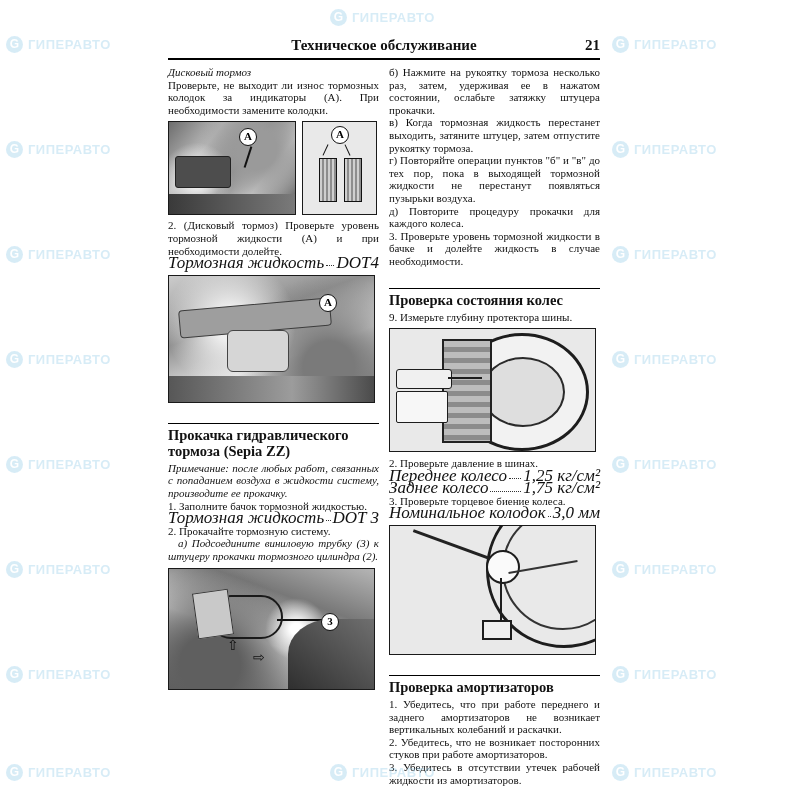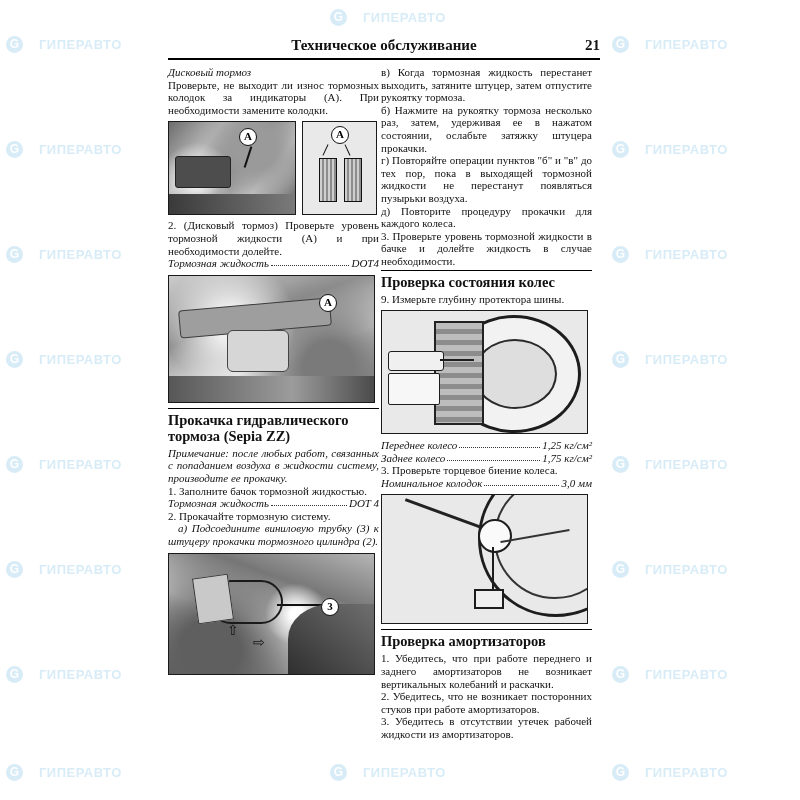--- a/index.html
+++ b/index.html
@@ -21,21 +21,21 @@
   .wm-layer {
     position: absolute;
     inset: 0;
     pointer-events: none;
     z-index: 50;
   }
   .wm {
     position: absolute;
     display: flex;
     align-items: center;
-    gap: 16px;
+    gap: 5px;
     opacity: 0.35;
     white-space: nowrap;
   }
   .wm .wm-logo {
     width: 17px;
     height: 17px;
     border-radius: 50%;
     background: #8ec9e8;
     position: relative;
     flex: none;
@@ -88,49 +88,49 @@
     right: 0;
     top: 0;
     font-family: "Liberation Serif", serif;
     font-weight: bold;
     font-size: 15px;
     line-height: 18px;
   }
 
   .cols {
     display: flex;
-    gap: 2px;
+    gap: 10px;
   }
   .col {
     width: 211px;
   }
 
   p, .ln {
     margin: 0;
     font-size: 11px;
     line-height: 12.6px;
     text-align: justify;
   }
   .it { font-style: italic; }
   .sec-title {
     font-family: "Liberation Serif", serif;
     font-weight: bold;
     font-size: 14.5px;
     line-height: 16px;
     border-top: 1.5px solid #000;
     padding-top: 3px;
-    margin-top: 2px;
+    margin-top: 20px;
     margin-bottom: 3px;
   }
   .sp2 { height: 4px; }
 
   .dotline {
     display: flex;
     align-items: center;
-    font-size: 11px;
+    font-size: 17px;
     line-height: 12.6px;
     font-style: italic;
   }
   .dotline .dots {
     flex: 1;
     border-bottom: 1px dotted #333;
     margin: 0 2px 3px 2px;
     height: 8px;
   }
 
@@ -401,59 +401,60 @@
         </div>
 
         <div class="sec-title">Прокачка гидравлического тормоза (Sepia ZZ)</div>
 
         <p class="ln it">Примечание: после любых работ, связанных с попаданием воздуха в жидкости систему, производите ее прокачку.</p>
         <p class="ln">1. Заполните бачок тормозной жидкостью.</p>
 
         <div class="dotline">
           <span>Тормозная жидкость</span>
           <span class="dots"></span>
-          <span>DOT 4</span>
+          <span>DOT 3</span>
         </div>
 
         <p class="ln">2. Прокачайте тормозную систему.</p>
         <p class="ln it" style="text-indent:10px;">а) Подсоедините виниловую трубку (3) к штуцеру прокачки тормозного цилиндра (2).</p>
 
         <div class="fig photo-c" style="width:205px; height:120px;">
           <div class="callout" style="left:152px; top:44px;">3</div>
           <div style="position:absolute; left:108px; top:50px; width:46px; height:2px; background:#111;"></div>
           <div class="hose" style="left:40px; top:26px; width:70px; height:40px;"></div>
           <div style="position:absolute; left:26px; top:22px; width:34px; height:44px; background:#c9c9c9; border:1px solid #333; transform:rotate(-8deg);"></div>
           <div class="arrow" style="left:58px; top:70px;">⇧</div>
           <div class="arrow" style="left:84px; top:82px;">⇨</div>
           <div style="position:absolute; right:0; bottom:0; width:86px; height:70px; border-radius:50% 0 0 0; background:linear-gradient(220deg,#6f6f6f,#2f2f2f);"></div>
         </div>
 
       </div>
 
       <div class="col">
 
+        <p class="ln">б) Нажмите на рукоятку тормоза несколько раз, затем, удерживая ее в нажатом состоянии, ослабьте затяжку штуцера прокачки.</p>
         <p class="ln">в) Когда тормозная жидкость перестанет выходить, затяните штуцер, затем отпустите рукоятку тормоза.</p>
-        <p class="ln">б) Нажмите на рукоятку тормоза несколько раз, затем, удерживая ее в нажатом состоянии, ослабьте затяжку штуцера прокачки.</p>
         <p class="ln">г) Повторяйте операции пунктов "б" и "в" до тех пор, пока в выходящей тормозной жидкости не перестанут появляться пузырьки воздуха.</p>
         <p class="ln">д) Повторите процедуру прокачки для каждого колеса.</p>
         <p class="ln">3. Проверьте уровень тормозной жидкости в бачке и долейте жидкость в случае необходимости.</p>
 
         <div class="sec-title">Проверка состояния колес</div>
 
         <p class="ln">9. Измерьте глубину протектора шины.</p>
 
         <div class="fig line-art" style="width:205px; height:122px;">
           <div class="tyre-outer"></div>
           <div class="tyre-inner"></div>
           <div class="tread"></div>
           <div class="gauge-body"></div>
           <div style="position:absolute; left:58px; top:48px; width:34px; height:2px; background:#1d1d1d;"></div>
           <div style="position:absolute; left:6px; top:62px; width:50px; height:30px; border:1.3px solid #1d1d1d; background:#f7f7f7; border-radius:2px;"></div>
         </div>
 
+        <p class="ln">2. Проверьте давление в шинах.</p>
         <div class="dotline">
           <span>Переднее колесо</span>
           <span class="dots"></span>
           <span>1,25 кг/см²</span>
         </div>
         <div class="dotline">
           <span>Заднее колесо</span>
           <span class="dots"></span>
           <span>1,75 кг/см²</span>
         </div>

